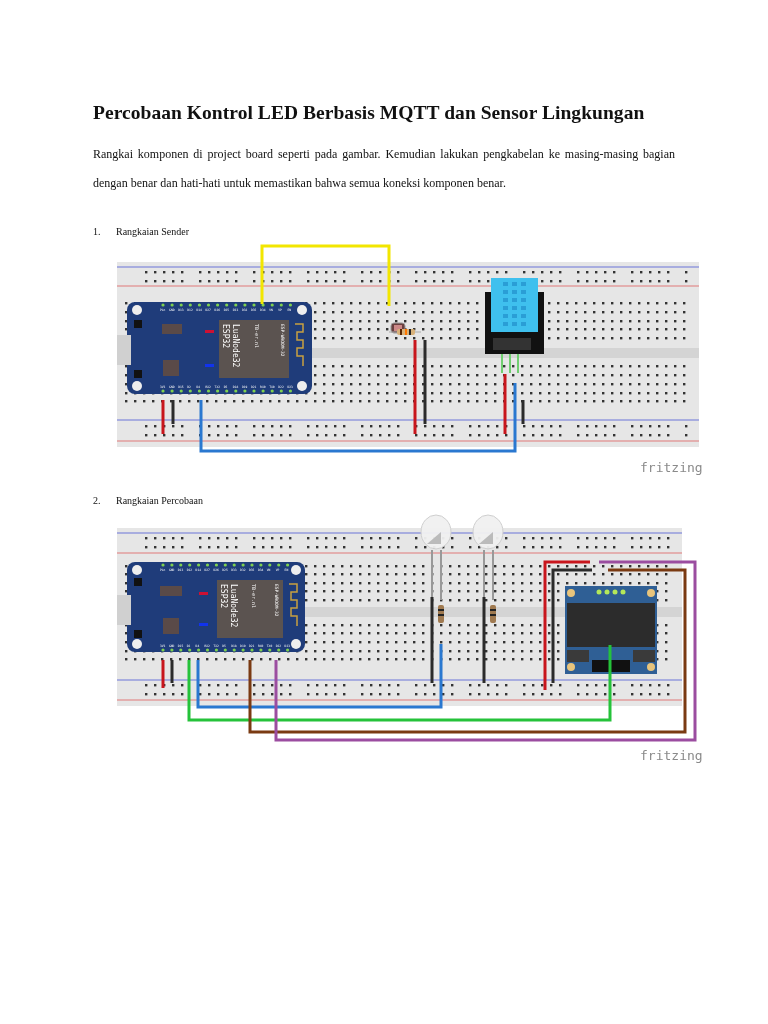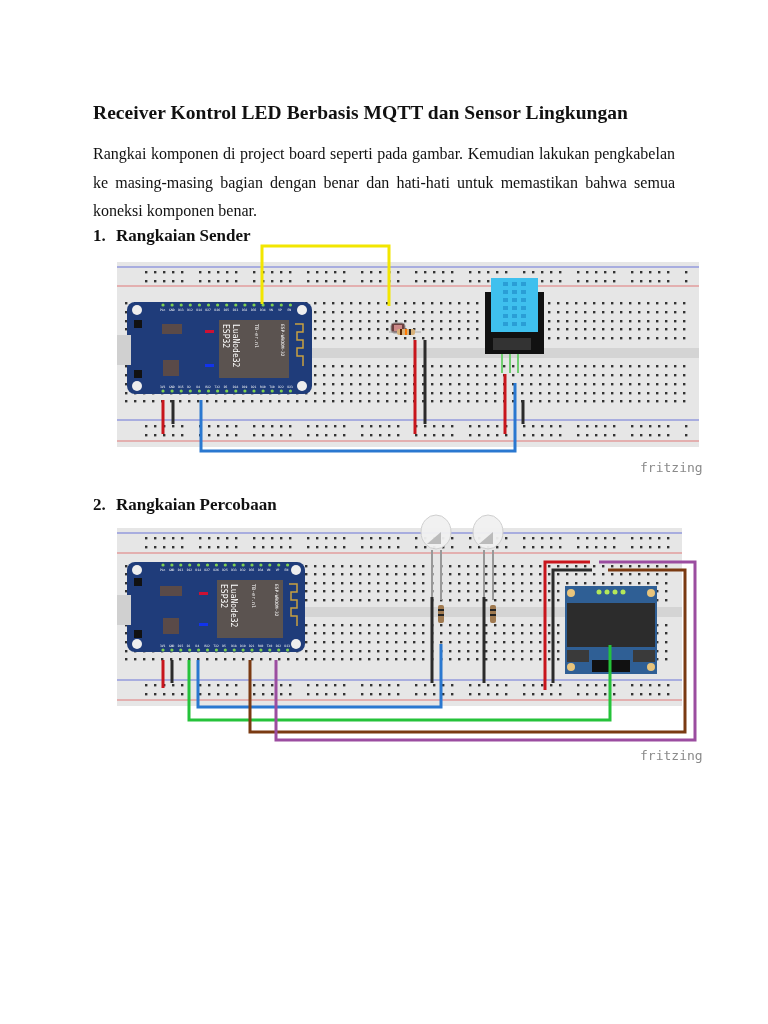--- a/index.html
+++ b/index.html
@@ -1,30 +1,30 @@
 <!DOCTYPE html>
 <html><head>
 <meta charset="utf-8">
 <style>
   html,body{margin:0;padding:0;background:#ffffff;}
   body{width:768px;height:1024px;position:relative;overflow:hidden;font-family:"Liberation Serif","DejaVu Serif",serif;color:#111;}
   .title{position:absolute;left:93px;top:102px;font-size:19.5px;font-weight:bold;white-space:nowrap;letter-spacing:0.05px;}
-  .para{position:absolute;left:93px;top:140px;width:582px;font-size:16px;line-height:28.5px;text-align:justify;}
-  .heading{position:absolute;left:93px;font-size:17px;font-weight:bold;white-space:nowrap;}
+  .para{position:absolute;left:93px;top:140px;width:582px;font-size:12px;line-height:28.5px;text-align:justify;}
+  .heading{position:absolute;left:93px;font-size:10px;font-weight:normal;white-space:nowrap;}
   .heading .num{display:inline-block;width:23px;}
   .figure{position:absolute;}
   .fritz{font-family:"DejaVu Sans Mono","Liberation Mono",monospace;font-size:13px;fill:#8a8a8a;}
   .pinlbl{font-family:"DejaVu Sans Mono",monospace;font-size:3px;fill:#ffffff;}
   .chipTxt{font-family:"DejaVu Sans Mono",monospace;fill:#ffffff;}
   .wire{fill:none;stroke-linecap:butt;stroke-linejoin:miter;}
 </style>
 </head>
 <body>
 
-<div class="title">Receiver Kontrol LED Berbasis MQTT dan Sensor Lingkungan</div>
+<div class="title">Percobaan Kontrol LED Berbasis MQTT dan Sensor Lingkungan</div>
 <div class="para">Rangkai komponen di project board seperti pada gambar. Kemudian lakukan pengkabelan ke masing-masing bagian dengan benar dan hati-hati untuk memastikan bahwa semua koneksi komponen benar.</div>
 
 <div class="heading" style="top:226px;">
   <span class="num">1.</span><span>Rangkaian Sender</span>
 </div>
 
 <svg class="figure" style="left:115px;top:240px;" width="590" height="240" viewBox="0 0 590 240">
   <g>
     <rect x="2" y="22" width="582" height="185" fill="#e6e6e6"></rect>
     <line x1="2" y1="27" x2="584" y2="27" stroke="#6b74d8" stroke-width="1"></line>

